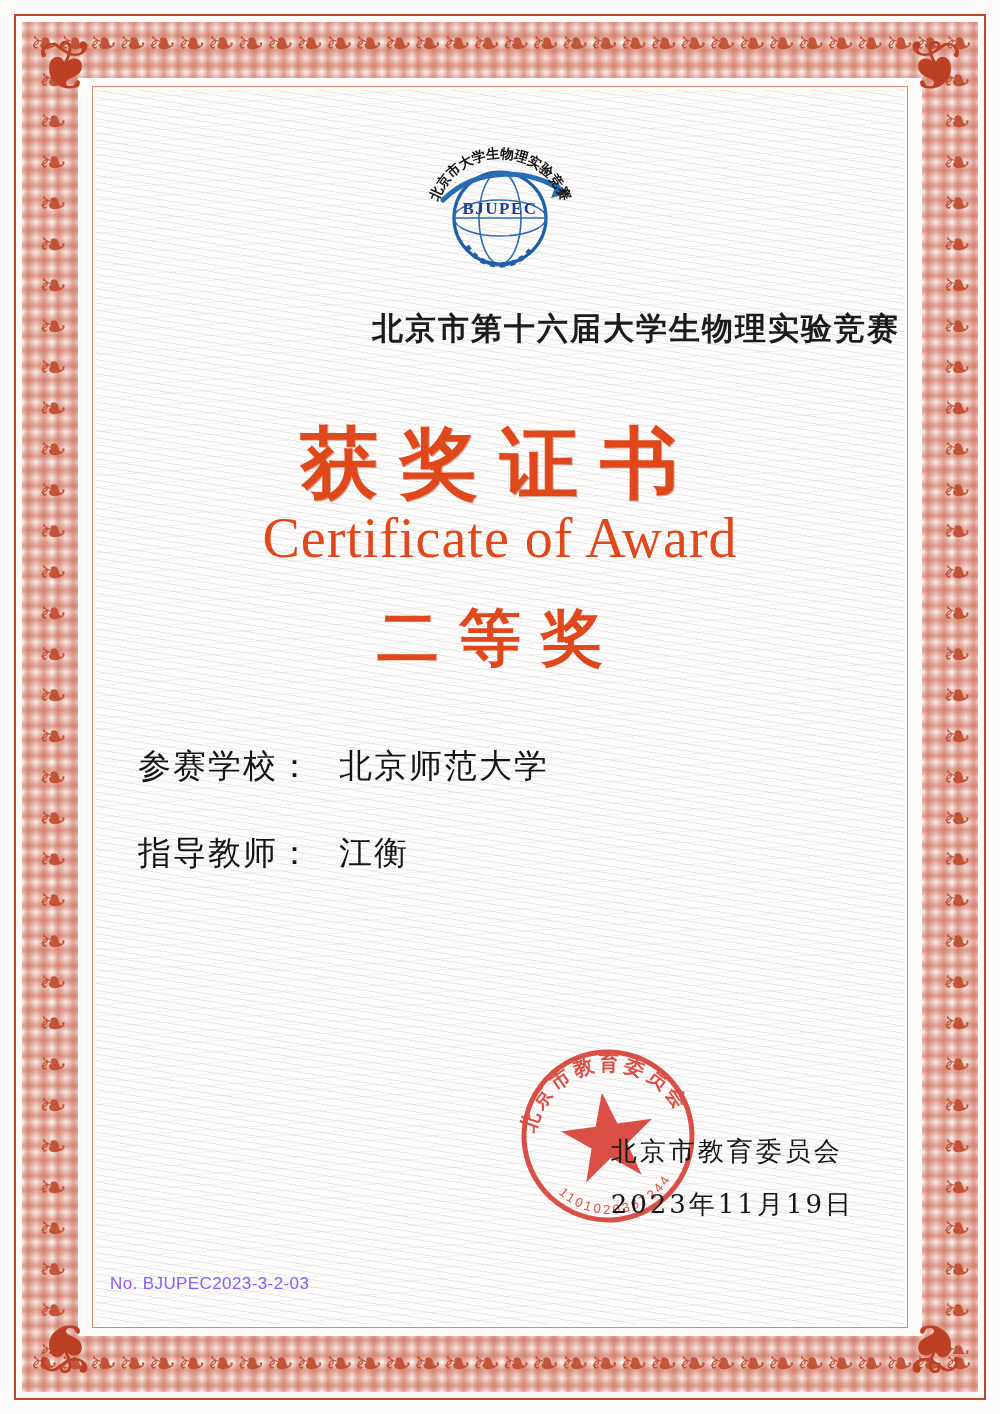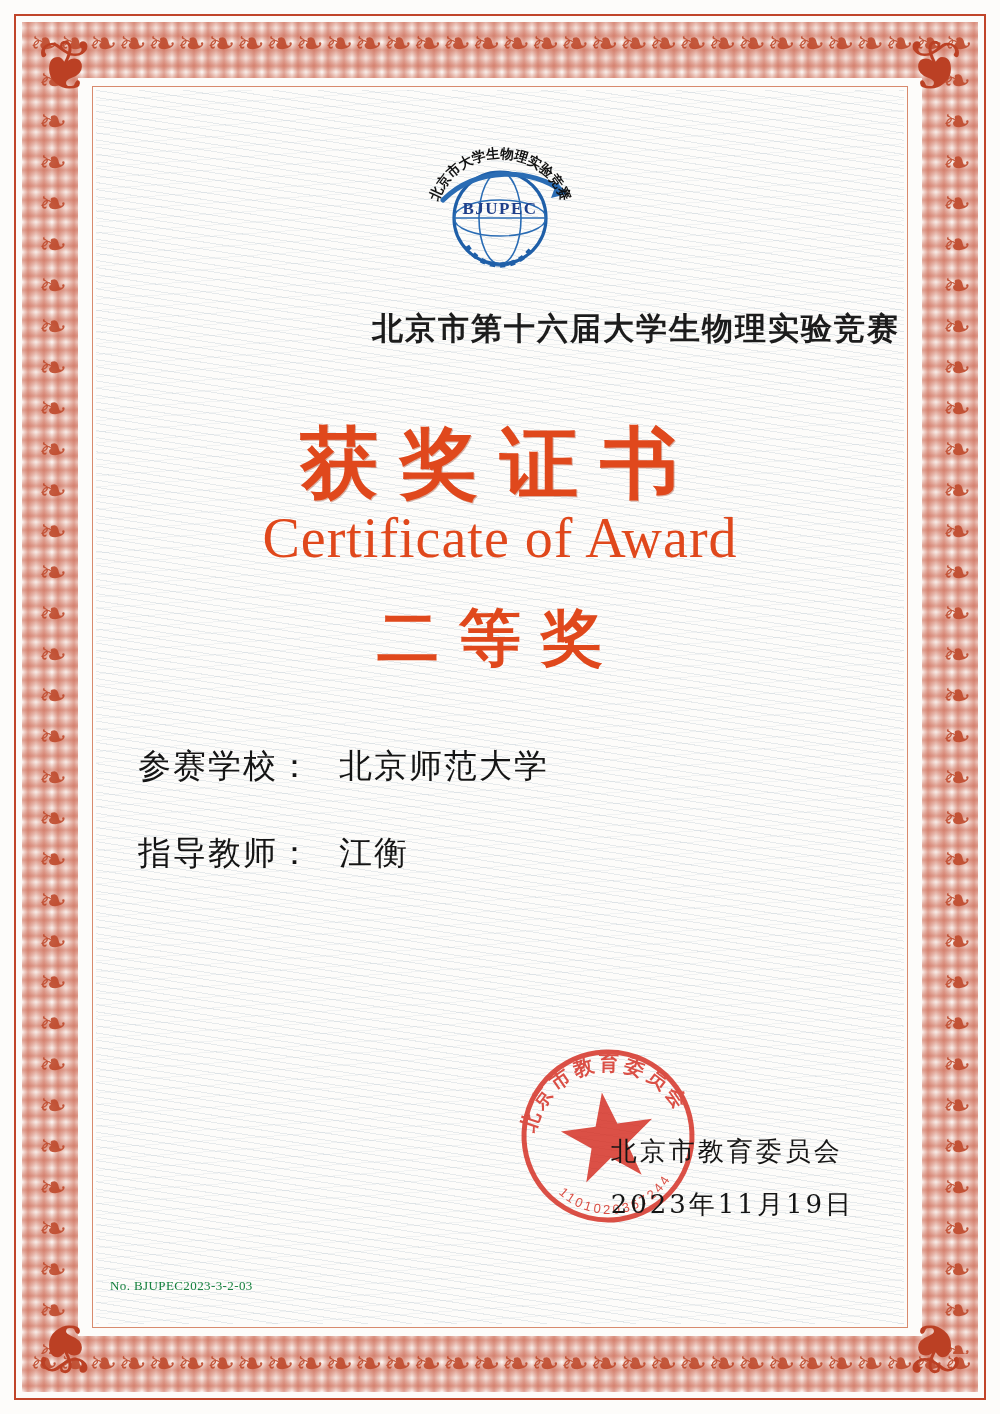--- a/index.html
+++ b/index.html
@@ -233,23 +233,23 @@
     bottom: 76px;
     width: 212px;
     height: 212px;
     pointer-events: none;
   }
 
   .serial {
     position: absolute;
     left: 10px;
     bottom: 24px;
-    font-family: Liberation Serif, serif;
-    font-size: 13px;
-    color: #15803d;
+    font-family: Liberation Sans, sans-serif;
+    font-size: 17px;
+    color: #8b5cf6;
     letter-spacing: .4px;
   }
 </style>
 </head>
 <body>
 
 <div class="certificate">
 
   <div class="border-outer"></div>
   <div class="border-ornate"></div>

